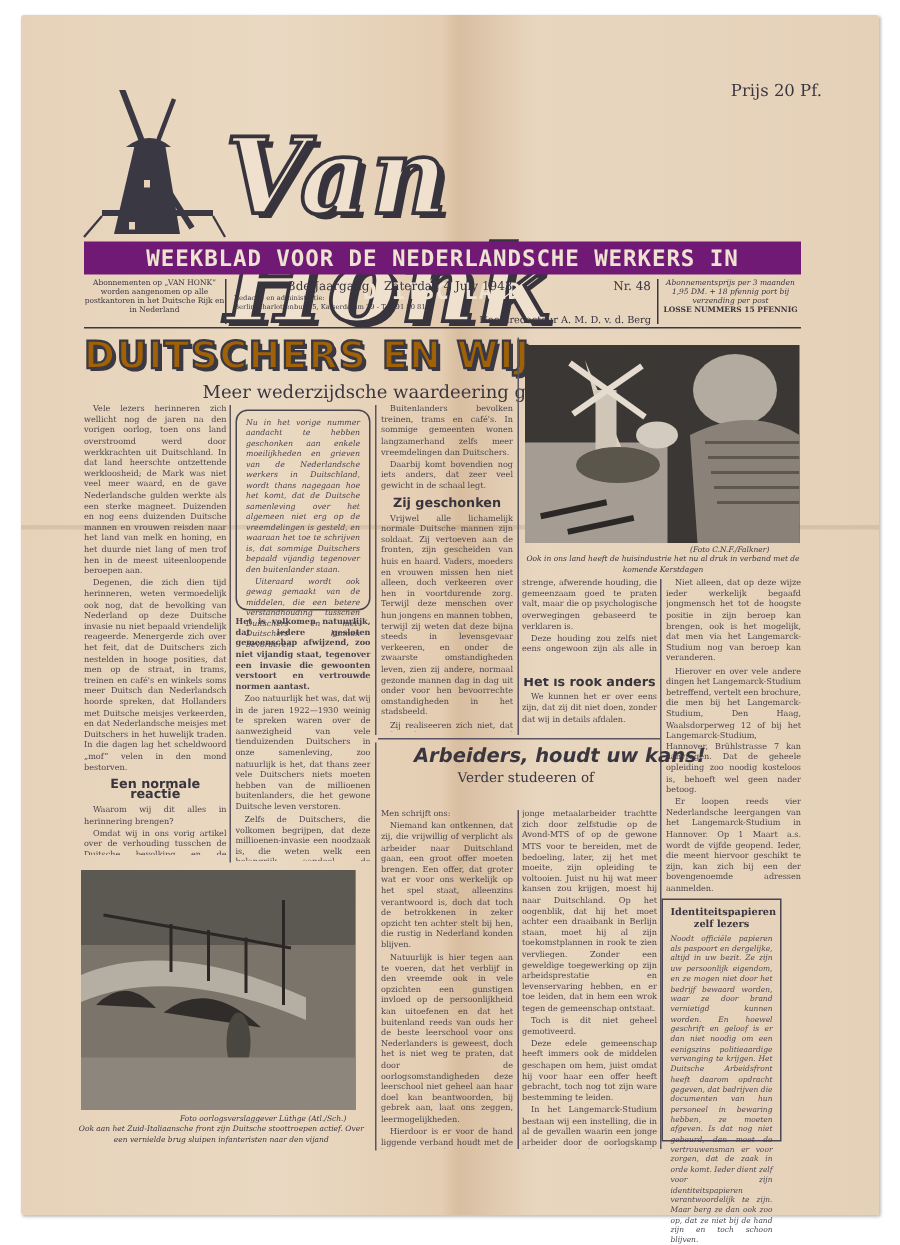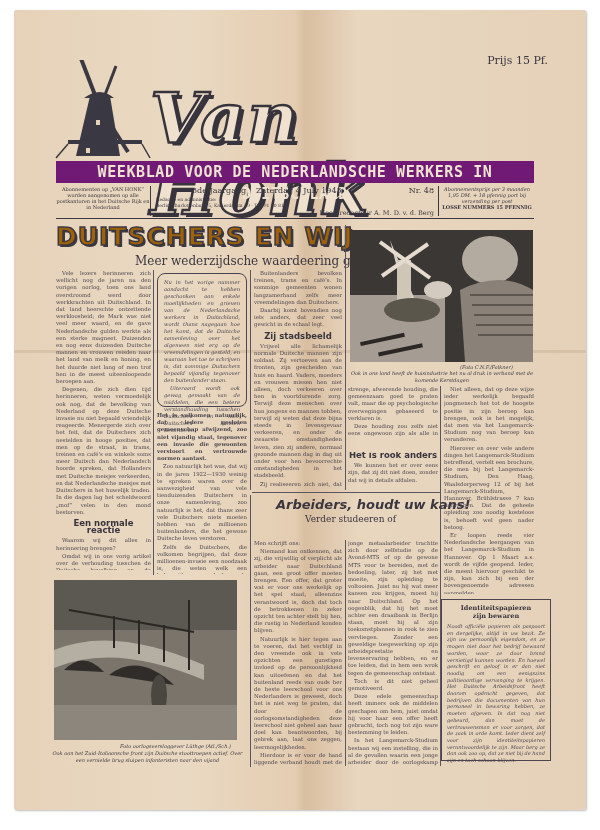--- a/index.html
+++ b/index.html
@@ -28,32 +28,32 @@
   .sh{font-family:"DejaVu Sans",sans-serif;font-weight:bold;font-size:8.5px;color:#38353e;margin:4px 0 3px 0;text-align:center;}
   .vrule{position:absolute;width:1px;background:#5a5560;}
   .hrule{position:absolute;height:1px;background:#5a5560;}
   .boxnote{position:absolute;left:157px;top:273px;width:90px;height:134px;border:1.5px solid #4a4550;border-radius:8px;font-style:italic;font-size:5.2px;line-height:7px;color:#4a4550;padding:5px 6px;box-sizing:border-box;text-align:justify;}
   .photo1{position:absolute;left:350px;top:230px;width:183px;height:132px;background:radial-gradient(ellipse at 70% 30%,#8b8580 0%,#4f4b48 40%,#2e2b2a 80%);overflow:hidden;}
   .photo2{position:absolute;left:54px;top:580px;width:183px;height:160px;background:radial-gradient(ellipse at 50% 40%,#9a948c 0%,#6e6860 45%,#48433e 90%);overflow:hidden;}
   .cap{position:absolute;font-style:italic;font-size:5px;line-height:6.5px;color:#3a3640;text-align:center;}
   .credit{position:absolute;font-style:italic;font-size:5px;color:#3a3640;}
   .arb-title{position:absolute;left:276px;top:497px;font-family:"DejaVu Sans",sans-serif;font-style:italic;font-weight:bold;font-size:13px;color:#3a3640;}
   .arb-sub{position:absolute;left:305px;top:514px;font-size:9px;line-height:10px;color:#3a3640;width:145px;}
-  .sidebox{position:absolute;left:441px;top:599px;width:110px;height:162px;border:1.5px solid #4a4550;padding:5px;box-sizing:border-box;}
+  .sidebox{position:absolute;left:441px;top:599px;width:80px;height:162px;border:1.5px solid #4a4550;padding:5px;box-sizing:border-box;}
   .sidebox h4{margin:0 0 3px 0;font-size:6.5px;line-height:7.5px;text-align:center;color:#38353e;}
   .sidebox .txt{font-style:italic;font-size:5px;line-height:6.7px;color:#4a4550;text-align:justify;}
 </style>
 </head>
 <body>
 
 <div class="paper">
   <div class="fold-h"></div>
 </div>
 
-<div class="price">Prijs 15 Pf.</div>
+<div class="price">Prijs 20 Pf.</div>
 
 <div class="mast">
   <svg class="mill" width="110" height="100" viewBox="0 0 110 100">
     <polygon points="22,96 36,36 56,36 66,96" fill="#3a3842"></polygon>
     <path d="M30,38 Q46,26 60,38 Z" fill="#3a3842"></path>
     <rect x="14" y="80" width="74" height="4" fill="#3a3842"></rect>
     <line x1="14" y1="84" x2="2" y2="98" stroke="#3a3842" stroke-width="1.5"></line>
     <line x1="88" y1="84" x2="96" y2="98" stroke="#3a3842" stroke-width="1.5"></line>
     <line x1="46" y1="48" x2="26" y2="-4" stroke="#3a3842" stroke-width="4"></line>
     <line x1="46" y1="48" x2="62" y2="6" stroke="#3a3842" stroke-width="3"></line>
@@ -104,21 +104,21 @@
   <p style="font-weight:bold;text-indent:0;">Het is volkomen natuurlijk, dat iedere gesloten gemeenschap afwijzend, zoo niet vijandig staat, tegenover een invasie die gewoonten verstoort en vertrouwde normen aantast.</p>
   <p>Zoo natuurlijk het was, dat wij in de jaren 1922—1930 weinig te spreken waren over de aanwezigheid van vele tienduizenden Duitschers in onze samenleving, zoo natuurlijk is het, dat thans zeer vele Duitschers niets moeten hebben van de millioenen buitenlanders, die het gewone Duitsche leven verstoren.</p>
   <p>Zelfs de Duitschers, die volkomen begrijpen, dat deze millioenen-invasie een noodzaak is, die weten welk een belangrijk aandeel de buitenlanders in den afloop van dezen oorlog hebben, zullen niet anders kunnen dan zich herhaaldelijk ergeren.</p>
 
 </div>
 <div class="vrule" style="left:250px;top:270px;height:220px;"></div>
 
 <div class="col" style="left:254px;top:270px;width:88px;height:218px;">
   <p>Buitenlanders bevolken treinen, trams en café's. In sommige gemeenten wonen langzamerhand zelfs meer vreemdelingen dan Duitschers.</p>
   <p>Daarbij komt bovendien nog iets anders, dat zeer veel gewicht in de schaal legt.</p>
-  <div class="sh">Zij stadsbeeld</div>
+  <div class="sh">Zij geschonken</div>
   <p>Vrijwel alle lichamelijk normale Duitsche mannen zijn soldaat. Zij vertoeven aan de fronten, zijn gescheiden van huis en haard. Vaders, moeders en vrouwen missen hen niet alleen, doch verkeeren over hen in voortdurende zorg. Terwijl deze menschen over hun jongens en mannen tobben, terwijl zij weten dat deze bijna steeds in levensgevaar verkeeren, en onder de zwaarste omstandigheden leven, zien zij andere, normaal gezonde mannen dag in dag uit onder voor hen bevoorrechte omstandigheden in het stadsbeeld.</p>
   <p>Zij realiseeren zich niet, dat ook deze mannen veel ontberen, dat ook zij van hun huis en gezin verstoken leven. Zij zien rond de buitenlanders, die hier in meestal zeer gewaardigde posities normaal werken, zooals vroeger hun mannen en zoons deden, alleen de voordeelen.</p>
 
 </div>
 <div class="vrule" style="left:345px;top:225px;height:265px;"></div>
 
 <div class="photo1">
   <svg width="183" height="132" viewBox="0 0 183 132">
     <rect x="0" y="0" width="183" height="132" fill="#3b3734"></rect>
     <rect x="0" y="65" width="95" height="67" fill="#a59d93"></rect>
@@ -193,16 +193,16 @@
     <rect x="0" y="125" width="183" height="35" fill="#8d867c"></rect>
   </svg>
 </div>
 <div class="credit" style="left:120px;top:743px;">Foto oorlogsverslaggever Lüthge (Atl./Sch.)</div>
 <div class="cap" style="left:50px;top:750px;width:195px;">Ook aan het Zuid-Italiaansche front zijn Duitsche stoottroepen actief. Over een vernielde brug sluipen infanteristen naar den vijand</div>
 <div class="vrule" style="left:250px;top:495px;height:272px;"></div>
 
 <div class="sidebox">
   <h4>
     <span>Identiteitspapieren</span><br>
-    <span>zijn bewaren</span>
+    <span>zelf lezers</span>
   </h4>
   <div class="txt">Noodt officiële papieren als paspoort en dergelijke, altijd in uw bezit. Ze zijn uw persoonlijk eigendom, en ze mogen niet door het bedrijf bewaard worden, waar ze door brand vernietigd kunnen worden. En hoewel geschrift en geloof is er dan niet noodig om een eenigszins politieaardige vervanging te krijgen. Het Duitsche Arbeidsfront heeft daarom opdracht gegeven, dat bedrijven die documenten van hun personeel in bewaring hebben, ze moeten afgeven. Is dat nog niet gebeurd, dan moet de vertrouwensman er voor zorgen, dat de zaak in orde komt. Ieder dient zelf voor zijn identiteitspapieren verantwoordelijk te zijn. Maar berg ze dan ook zoo op, dat ze niet bij de hand zijn en toch schoon blijven.</div>
 </div>
 
 </body></html>

